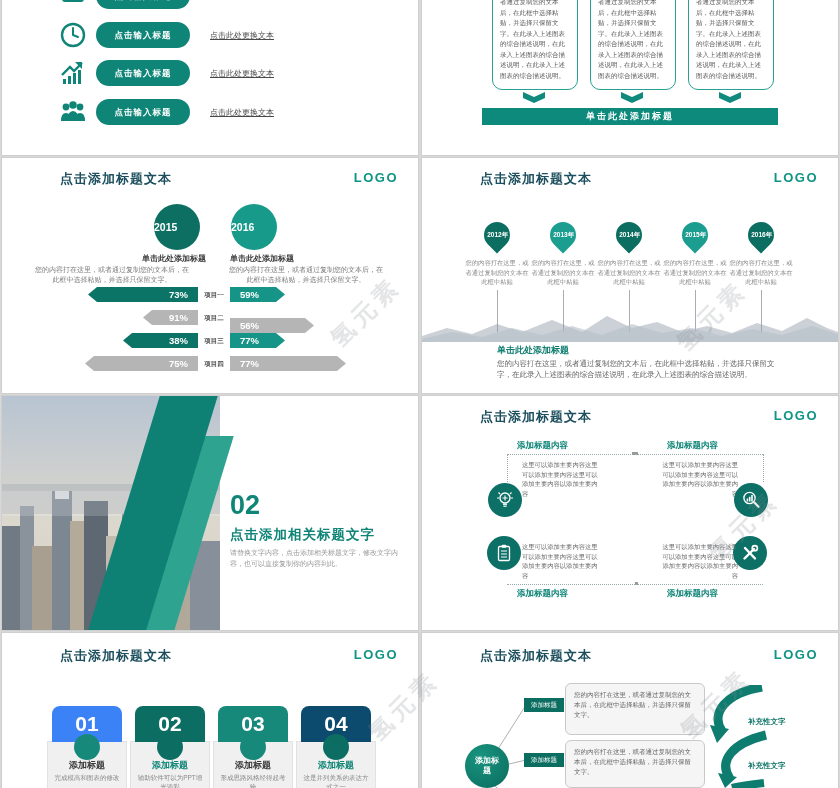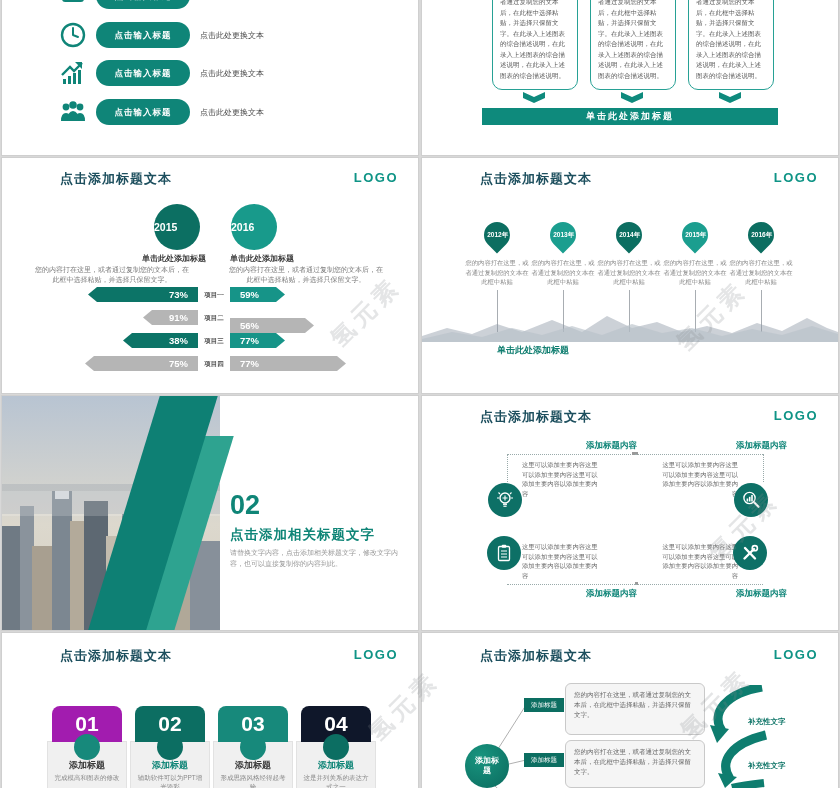--- a/index.html
+++ b/index.html
@@ -7,21 +7,21 @@
        font-family:"Liberation Sans","DejaVu Sans",sans-serif;}
   .abs{position:absolute;}
   .slide{position:absolute;background:#fff;box-shadow:0 0 0 1px #cfcfcf;overflow:hidden;}
   .s-title{position:absolute;left:58px;top:12px;font-size:13px;font-weight:bold;color:#1d4f5e;letter-spacing:1px;}
   .s-logo{position:absolute;right:20px;top:12px;font-size:13px;font-weight:800;color:#0f9486;letter-spacing:1.5px;}
   .wm{position:absolute;color:rgba(130,138,142,0.22);font-size:24px;letter-spacing:5px;
       transform:rotate(-45deg);pointer-events:none;z-index:50;font-weight:bold;}
   
   .pill{position:absolute;left:94px;width:94px;height:26px;border-radius:13px;background:#0f8578;
         color:#fff;font-size:8.5px;font-weight:bold;text-align:center;line-height:26px;letter-spacing:1px;}
-  .side-txt{position:absolute;left:198px;font-size:8px;color:#4a4a4a;}
+  .side-txt{position:absolute;left:208px;font-size:8px;color:#4a4a4a;text-decoration:underline;}
   .s1icon{position:absolute;left:56px;width:30px;height:30px;}
   
   .s2box{position:absolute;top:-64px;width:84px;height:152px;border:1px solid #27a195;border-radius:10px;background:#fff;}
   .s2box .t{position:absolute;left:7px;right:7px;bottom:8px;font-size:6.5px;line-height:10.5px;color:#595959;}
   .chev{position:absolute;top:92px;width:22px;height:11px;background:#0f8a7d;
         clip-path:polygon(0 0,50% 45%,100% 0,100% 55%,50% 100%,0 55%);}
   .s2bar{position:absolute;left:60px;top:108px;width:296px;height:17px;background:#0e8a7c;color:#fff;
          font-size:9px;font-weight:bold;text-align:center;line-height:17px;letter-spacing:2px;}
   
   .ycirc{position:absolute;top:46px;width:46px;height:46px;border-radius:50%;color:#fff;
@@ -39,21 +39,21 @@
        text-align:center;line-height:15px;}
   
   .pin{position:absolute;width:26px;height:26px;border-radius:50% 50% 50% 0;transform:rotate(-45deg);
        display:flex;align-items:center;justify-content:center;}
   .pin span{transform:rotate(45deg);color:#fff;font-size:6.5px;font-weight:bold;}
   .pintxt{position:absolute;top:100px;width:68px;font-size:6.3px;line-height:9.5px;color:#888;text-align:center;}
   .pinline{position:absolute;top:132px;width:1px;height:42px;background:#a8adb2;}
   
   .band{position:absolute;transform:skewX(-17deg);}
   
-  .qhead{position:absolute;top:44px;width:120px;text-align:right;font-size:8.5px;font-weight:bold;color:#0f8578;}
+  .qhead{position:absolute;top:44px;width:120px;text-align:left;font-size:8.5px;font-weight:bold;color:#0f8578;}
   .qtext{position:absolute;top:64px;width:78px;font-size:6.3px;line-height:9.5px;color:#666;}
   .qcircle{position:absolute;width:34px;height:34px;border-radius:50%;background:#0d7066;z-index:5;
            display:flex;align-items:center;justify-content:center;}
   .dotline{position:absolute;border-top:1px dotted #9aa;height:0;}
   .dotv{position:absolute;border-left:1px dotted #9aa;width:0;}
   .dotend{position:absolute;width:3px;height:3px;background:#999;}
   
   .tab{position:absolute;top:73px;width:70px;height:36px;border-radius:8px 8px 0 0;color:#fff;
        font-size:21px;font-weight:bold;text-align:center;line-height:36px;z-index:3;}
   .notch{position:absolute;top:101px;width:26px;height:26px;border-radius:50%;z-index:3;}
@@ -190,20 +190,21 @@
   <div class="pinline" style="left:207px;"></div>
   <div class="pinline" style="left:273px;"></div>
   <div class="pinline" style="left:339px;"></div>
 
   <svg class="abs" style="left:0;top:150px;" width="416" height="34" viewBox="0 0 416 34">
     <polygon points="0,28 25,20 50,26 75,16 100,24 130,12 160,24 185,8 210,20 235,14 260,24 285,18 310,25 335,15 360,23 385,10 405,20 416,24 416,34 0,34" fill="#8f9aa6" opacity="0.45"></polygon>
     <polygon points="0,31 30,24 60,29 90,20 120,27 150,18 180,27 210,16 240,25 270,20 300,28 330,21 360,27 390,18 416,26 416,34 0,34" fill="#b9c1ca" opacity="0.65"></polygon>
   </svg>
 
   <div class="abs" style="left:75px;top:186px;font-size:9px;font-weight:bold;color:#0e7d6f;">单击此处添加标题</div>
+  <div class="abs" style="left:75px;top:200px;width:292px;font-size:7.5px;line-height:11px;color:#666;">您的内容打在这里，或者通过复制您的文本后，在此框中选择粘贴，并选择只保留文字，在此录入上述图表的综合描述说明，在此录入上述图表的综合描述说明。</div>
 </div>
 
 <div class="slide" style="left:2px;top:396px;width:416px;height:234px;">
   <svg class="abs" style="left:0;top:0;" width="218" height="234" viewBox="0 0 218 234">
     <defs>
         <linearGradient id="sky" x1="0" y1="0" x2="0" y2="1">
       <stop offset="0" stop-color="#b8c4d2"></stop>
           <stop offset="0.55" stop-color="#dcd8cd"></stop>
           <stop offset="1" stop-color="#d4cec0"></stop>
     </linearGradient>
@@ -295,24 +296,24 @@
 
 <div class="slide" style="left:2px;top:633px;width:416px;height:155px;">
   <div class="s-title" style="top:14px;">点击添加标题文本</div>
   <div class="s-logo" style="top:14px;">LOGO</div>
 
   <div class="card" style="left:46px;"></div>
   <div class="card" style="left:129px;"></div>
   <div class="card" style="left:212px;"></div>
   <div class="card" style="left:295px;"></div>
 
-  <div class="tab" style="left:50px;background:#a21caf;">01</div>
+  <div class="tab" style="left:50px;background:#3b82f6;">01</div>
   <div class="tab" style="left:133px;background:#0c6e62;">02</div>
   <div class="tab" style="left:216px;background:#17897b;">03</div>
-  <div class="tab" style="left:299px;background:#0f172a;">04</div>
+  <div class="tab" style="left:299px;background:#0c4a6e;">04</div>
 
   <div class="notch" style="left:72px;background:#17897b;"></div>
   <div class="notch" style="left:155px;background:#0c6e62;"></div>
   <div class="notch" style="left:238px;background:#17897b;"></div>
   <div class="notch" style="left:321px;background:#0c6e62;"></div>
 
   <div class="cardhead" style="left:46px;color:#3a3a3a;">添加标题</div>
   <div class="cardhead" style="left:129px;color:#0f8577;">添加标题</div>
   <div class="cardhead" style="left:212px;color:#3a3a3a;">添加标题</div>
   <div class="cardhead" style="left:295px;color:#0f8577;">添加标题</div>

